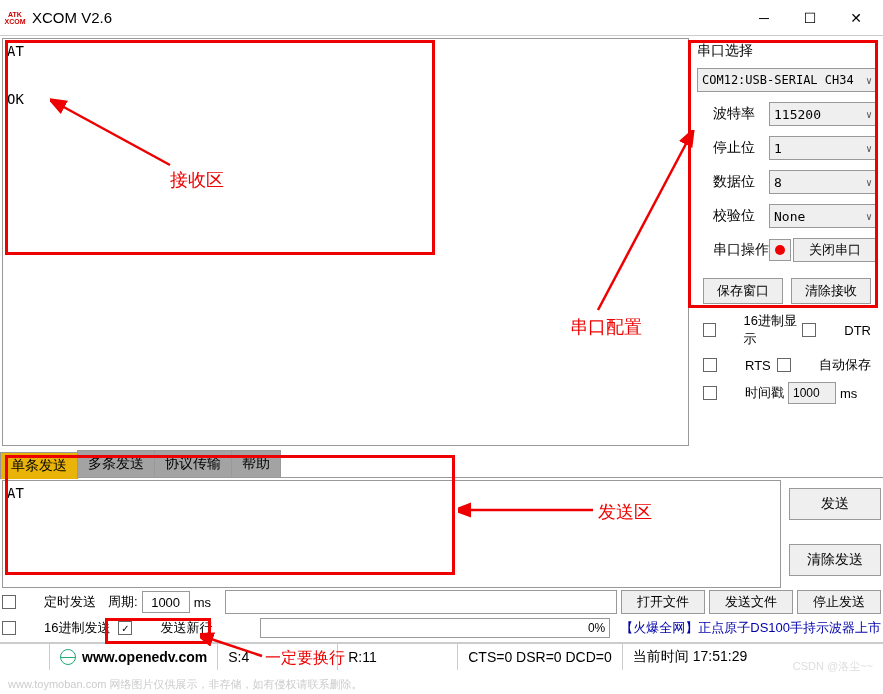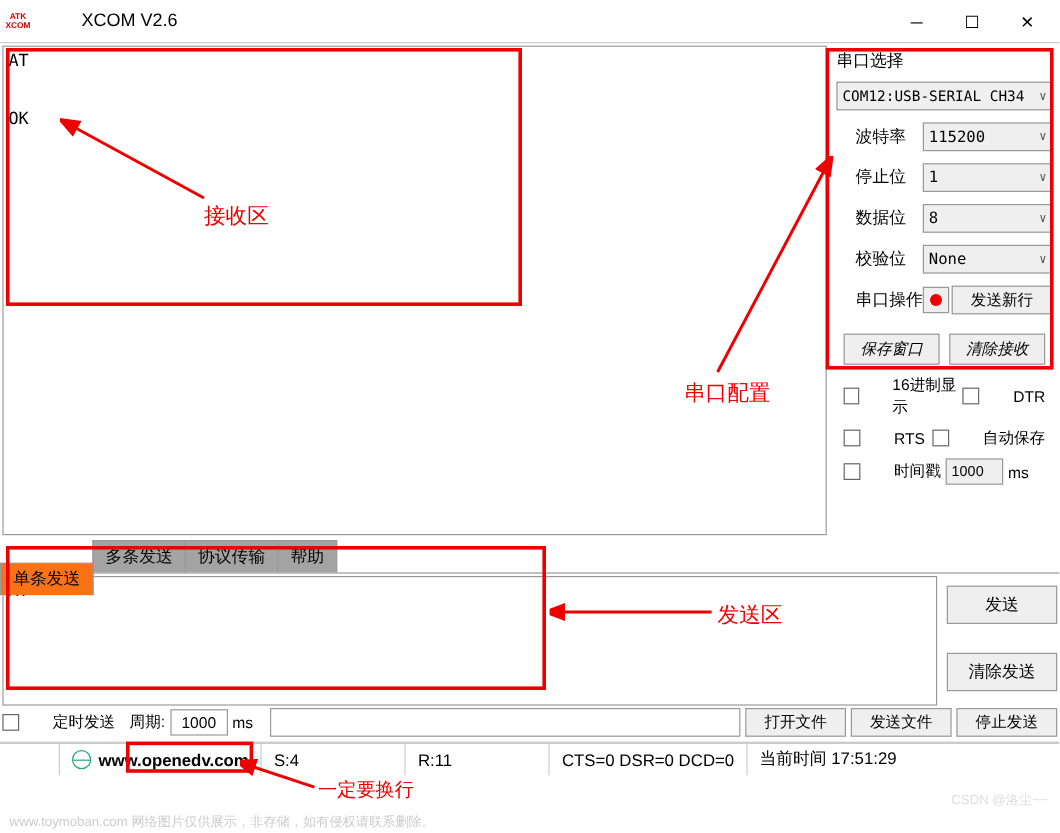--- a/index.html
+++ b/index.html
@@ -1,49 +1,49 @@
 <!DOCTYPE html>
 <html><head>
   <meta charset="utf-8">
   <style>
     * { box-sizing: border-box; margin: 0; padding: 0; }
     body { font-family: "Microsoft YaHei", SimSun, sans-serif; font-size: 13px; background: #fff; width: 883px; height: 694px; overflow: hidden; position: relative; }
     
-    .titlebar { height: 36px; background: #fff; border-bottom: 1px solid #ccc; display: flex; align-items: center; padding: 0 4px; gap: 36px; }
+    .titlebar { height: 36px; background: #fff; border-bottom: 1px solid #ccc; display: flex; align-items: center; padding: 0 4px; }
     .app-icon { width: 22px; height: 22px; margin-right: 6px; display: flex; flex-direction: column; align-items: center; justify-content: center; font-size: 7px; font-weight: bold; color: #c00; line-height: 1; }
     .title-text { flex: 1; font-size: 15px; }
     .win-btns { display: flex; }
     .win-btn { width: 46px; height: 32px; display: flex; align-items: center; justify-content: center; font-size: 14px; }
     
     .main-area { display: flex; height: 412px; }
     .receive-panel { flex: 1; border: 1px solid #999; margin: 2px; padding: 4px; font-family: monospace; font-size: 14px; white-space: pre; position: relative; background: #fff; }
     
     .config-panel { width: 192px; padding: 6px; }
     .cfg-label { font-size: 14px; margin-bottom: 8px; }
     .cfg-select-full { width: 100%; height: 24px; border: 1px solid #999; background: #efefef; font-size: 12px; padding: 0 4px; margin-bottom: 10px; font-family: monospace; display: flex; align-items: center; justify-content: space-between; }
     .cfg-row { display: flex; align-items: center; margin-bottom: 10px; }
     .cfg-row-label { width: 56px; font-size: 14px; margin-left: 16px; }
     .cfg-row-select { flex: 1; height: 24px; border: 1px solid #999; background: #efefef; font-size: 13px; padding: 0 4px; font-family: monospace; display: flex; align-items: center; justify-content: space-between; }
     .chevron { font-size: 10px; color: #555; }
     .record-btn { width: 22px; height: 22px; border: 1px solid #999; background: #efefef; display: flex; align-items: center; justify-content: center; margin-right: 2px; }
     .record-dot { width: 10px; height: 10px; border-radius: 50%; background: #e00; }
     .close-port-btn { flex: 1; height: 24px; border: 1px solid #999; background: #efefef; font-size: 13px; }
     
     .btn-row { display: flex; gap: 8px; margin-bottom: 8px; padding: 0 6px; }
-    .action-btn { flex: 1; height: 26px; border: 1px solid #999; background: #efefef; font-size: 13px; font-style: italic; }
+    .action-btn { flex: 1; height: 26px; border: 1px solid #999; background: #efefef; font-size: 13px; }
     
     .chk-grid { padding: 0 6px; }
     .chk-row { display: flex; margin-bottom: 8px; align-items: center; }
     .chk-item { display: flex; align-items: center; font-size: 13px; gap: 24px; }
     .chk-box { width: 14px; height: 14px; border: 1px solid #666; margin-right: 4px; display: inline-flex; align-items: center; justify-content: center; font-size: 10px; }
     .ms-input { width: 48px; height: 22px; border: 1px solid #999; background: #efefef; font-size: 12px; text-align: left; padding: 0 4px; margin: 0 4px; }
     
     .tabs-row { display: flex; border-bottom: 1px solid #999; margin-top: 2px; }
     .tab { padding: 4px 10px; font-size: 14px; border: 1px solid #999; border-bottom: none; background: #a3a3a3; margin-right: -1px; }
-    .tab.active { background: #f97316; position: relative; top: 19px; }
+    .tab.active { background: #eab308; position: relative; top: 2px; }
     
     .send-area { display: flex; margin: 2px; }
     .send-input { flex: 1; height: 108px; border: 1px solid #999; padding: 4px; font-family: monospace; font-size: 14px; resize: none; }
     .send-btns { width: 100px; padding-left: 8px; display: flex; flex-direction: column; gap: 24px; padding-top: 8px; }
     .send-btn { height: 32px; border: 1px solid #999; background: #efefef; font-size: 14px; }
     
     .bottom-controls { margin: 2px; }
     .bc-row { display: flex; align-items: center; margin-bottom: 4px; gap: 4px; }
     .period-input { width: 48px; height: 22px; border: 1px solid #999; font-size: 13px; text-align: center; }
     .file-path { flex: 1; height: 24px; border: 1px solid #999; }
@@ -119,21 +119,21 @@
       <div class="cfg-row-select">
         <span>None</span>
           <span class="chevron">∨</span>
       </div>
     </div>
     <div class="cfg-row">
       <div class="cfg-row-label">串口操作</div>
       <div class="record-btn">
           <div class="record-dot"></div>
         </div>
-      <button class="close-port-btn">发送新行</button>
+      <button class="close-port-btn">关闭串口</button>
     </div>
 
     <div class="btn-row" style="margin-top:16px;">
       <button class="action-btn">保存窗口</button>
       <button class="action-btn">清除接收</button>
     </div>
 
     <div class="chk-grid">
       <div class="chk-row">
         <label class="chk-item" style="flex:1;">
@@ -189,20 +189,35 @@
         <span>定时发送</span>
     </label>
     <span style="margin-left:8px;">周期:</span>
     <input class="period-input" value="1000" style="">
     <span style="margin-right:10px;">ms</span>
     <div class="file-path"></div>
     <button class="file-btn">打开文件</button>
     <button class="file-btn">发送文件</button>
     <button class="file-btn">停止发送</button>
   </div>
+  <div class="bc-row">
+    <label class="chk-item">
+      <span class="chk-box"></span>
+        <span>16进制发送</span>
+    </label>
+    <label class="chk-item" style="margin-left:4px;">
+      <span class="chk-box">✓</span>
+        <span>发送新行</span>
+    </label>
+    <div style="width:40px;"></div>
+    <div class="progress-bar">
+      <span class="progress-text">0%</span>
+    </div>
+    <span class="promo-text" style="margin-left:6px;">【火爆全网】正点原子DS100手持示波器上市</span>
+  </div>
 </div>
 
 <div class="status-bar">
   <div class="status-cell" style="width:50px;"></div>
   <div class="status-cell" style="font-weight:bold;">
     <span class="globe-icon"></span>
     <span>www.openedv.com</span>
   </div>
   <div class="status-cell" style="width:120px;">S:4</div>
   <div class="status-cell" style="width:120px;">R:11</div>

